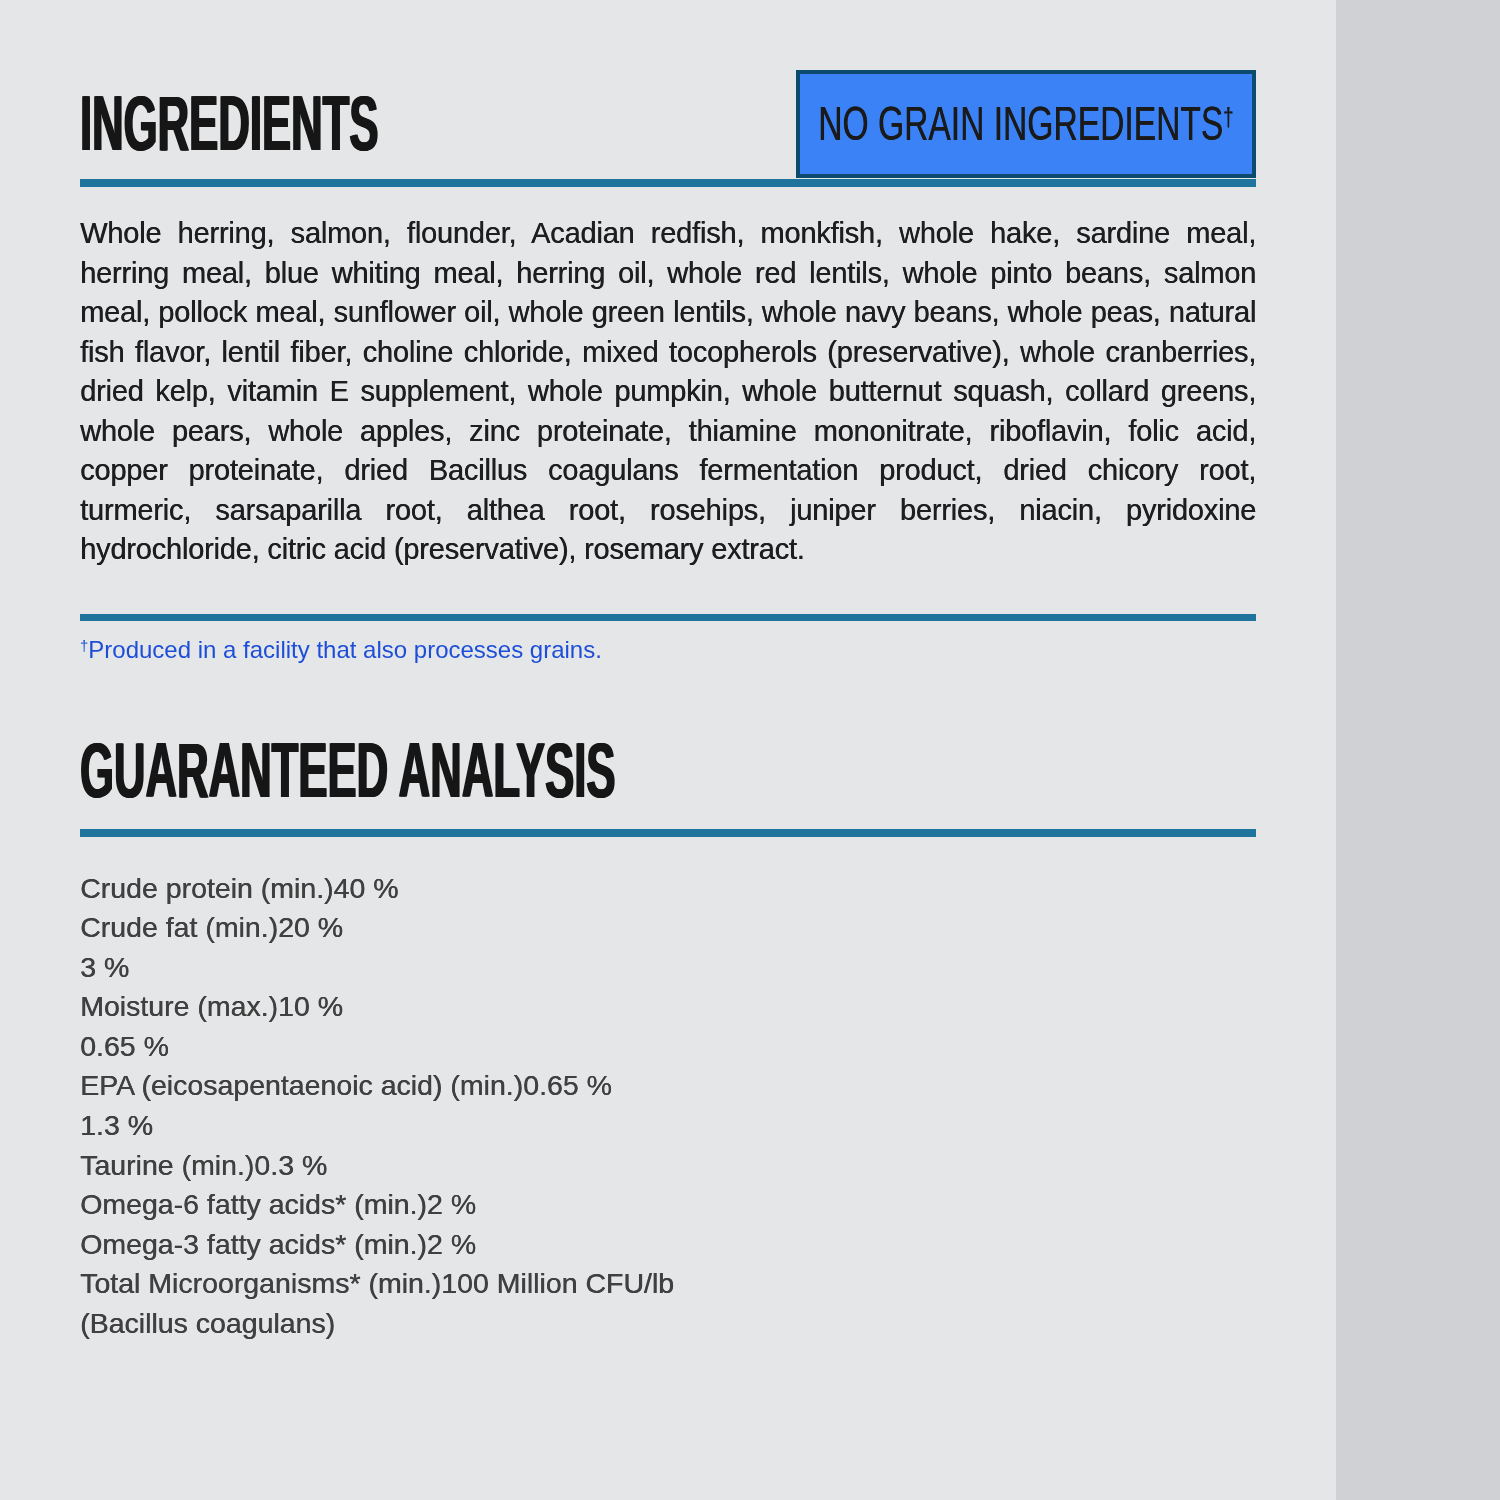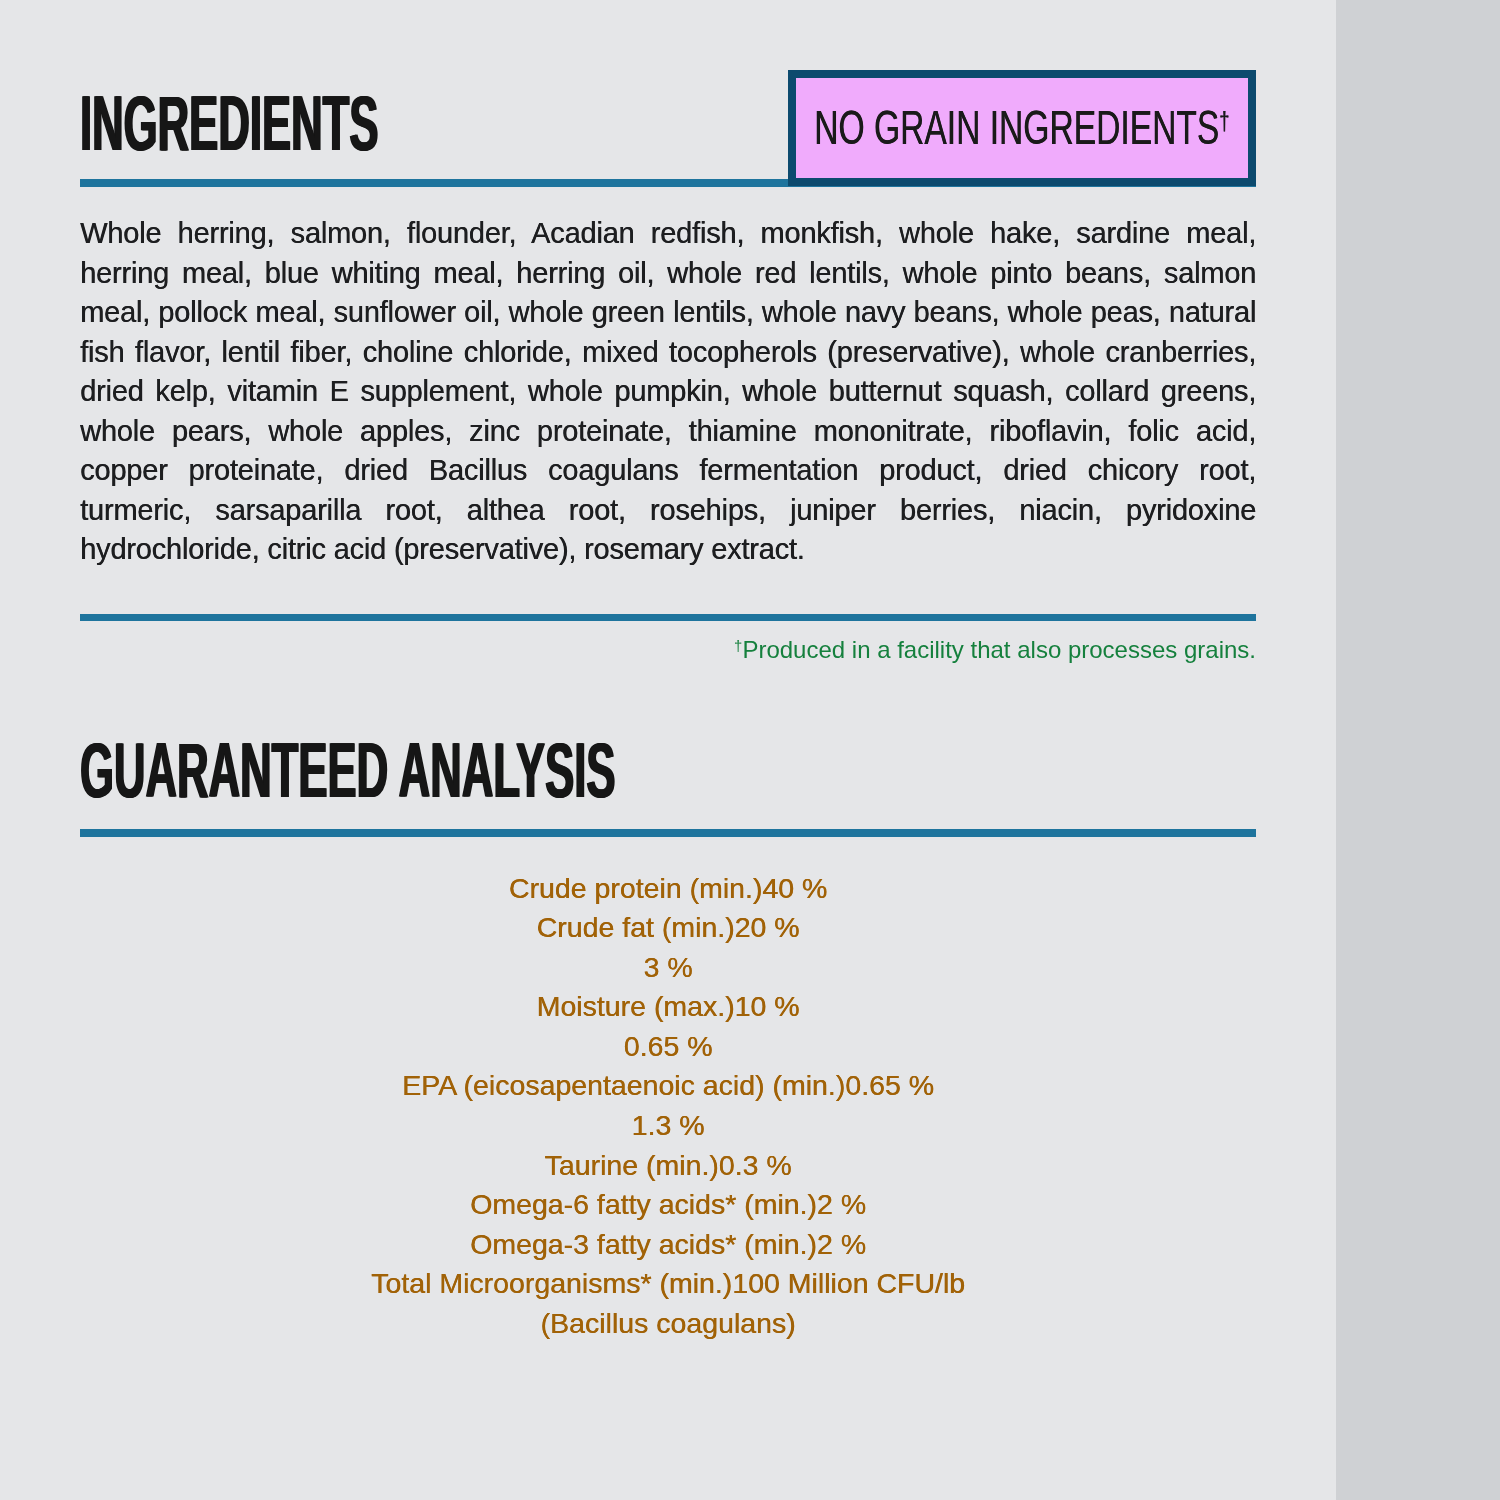--- a/index.html
+++ b/index.html
@@ -47,22 +47,22 @@
     left: 0; right: 0;
     top: 179px;
     height: 8px;
   }
   .no-grain-box {
     position: absolute;
     top: 70px;
     right: 0;
     width: 452px;
     height: 100px;
-    border: 8px solid #0c4a6e;
-    background: #f0abfc;
+    border: 4px solid #0c4a6e;
+    background: #3b82f6;
     display: flex;
     align-items: center;
     justify-content: center;
     z-index: 2;
   }
   .no-grain-text {
     font-size: 48px;
     line-height: 1;
     color: #1a1a1a;
     white-space: nowrap;
@@ -81,38 +81,37 @@
     text-align: justify;
     color: #1d1e20;
     text-shadow: 0.4px 0 0 currentColor;
   }
 
   .footnote-rule { margin-top: 44px; height: 7px; }
   .footnote {
     margin: 14px 0 0 0;
     font-size: 24px;
     line-height: 1.25;
-    color: #15803d;
-    text-align: right;
+    color: #1d4ed8;
   }
   .footnote sup { font-size: 0.62em; vertical-align: 7px; }
 
   
   .ga-header { position: relative; height: 140px; margin-top: 32px; }
   .ga-header .big-title { bottom: 28px; }
   .ga-rule { position: absolute; left: 0; right: 0; bottom: 0; height: 8px; }
 
   .ga-table { margin-top: 32px; }
   .ga-row {
     display: flex;
-    justify-content: center;
+    justify-content: flex-start;
     align-items: baseline;
     font-size: 28.5px;
     line-height: 39.6px;
-    color: #a16207;
+    color: #404040;
     text-shadow: 0.4px 0 0 currentColor;
   }
   .ga-label { text-align: left; }
   .ga-value { text-align: right; white-space: nowrap; }
 </style>
 </head>
 <body>
 
 <div class="sheet">
   <div class="content">

